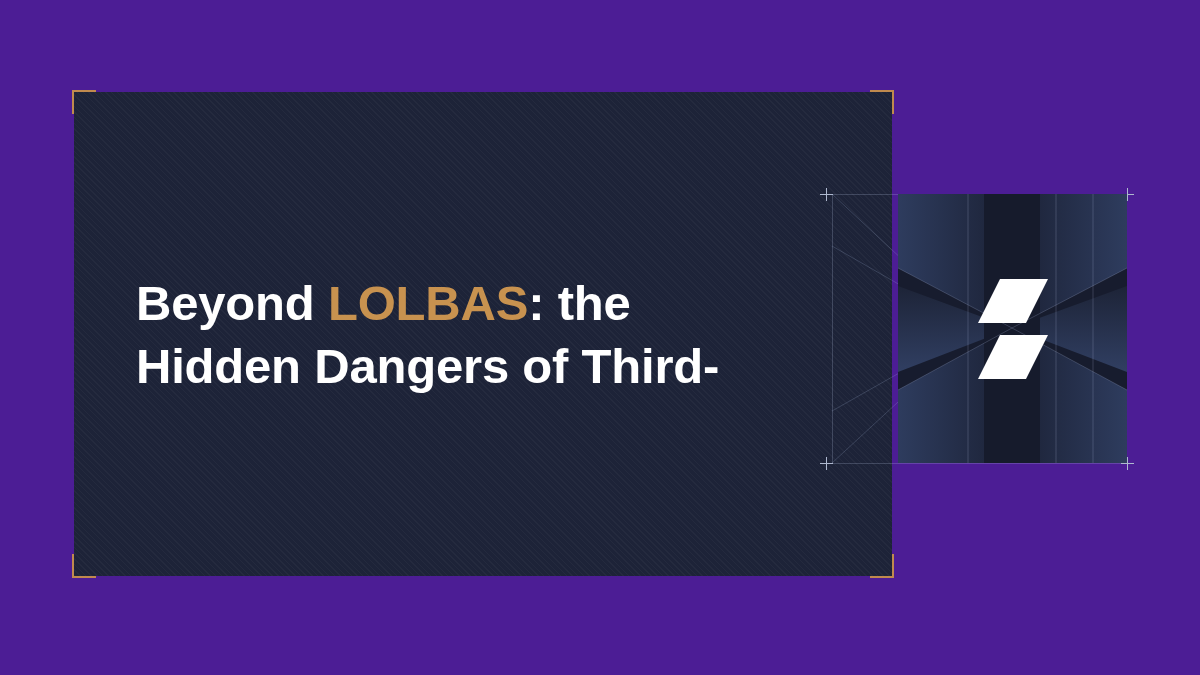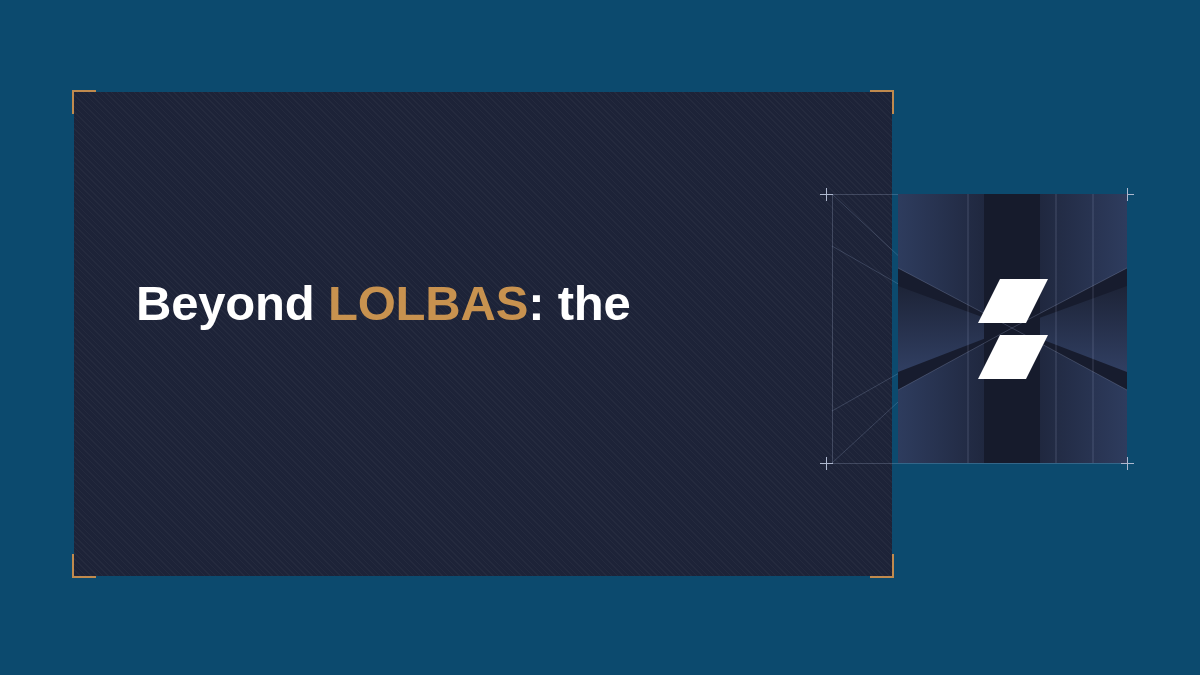--- a/index.html
+++ b/index.html
@@ -5,21 +5,21 @@
   * { margin:0; padding:0; box-sizing:border-box; }
   html,body{
     width:1200px; height:675px; overflow:hidden;
     background:#151828;
     font-family:"Liberation Sans", sans-serif;
   }
 
   .slide{
     position:relative;
     width:1200px; height:675px;
-    background:#0c4a6e;
+    background:#4c1d95;
   }
 
   
   .panel{
     position:absolute;
     left:74px; top:92px;
     width:818px; height:484px;
     background:
       repeating-linear-gradient(
         45deg,
@@ -124,20 +124,21 @@
     </div>
     <div class="bracket br">
       <i class="h"></i>
       <i class="v"></i>
     </div>
 
   </div>
 
   <div class="title-wrap">
     <div class="title"><span>Beyond </span><span class="accent">LOLBAS</span><span>: the</span></div>
+    <div class="title">Hidden Dangers of Third-</div>
   </div>
 
   <div class="logo-area">
 
     <div class="guide hz" style="left:14px; top:8px;  width:290px;"></div>
     <div class="guide hz" style="left:14px; top:277px;width:290px;"></div>
     <div class="guide vt" style="left:14px; top:8px;  height:269px;"></div>
     <div class="guide vt" style="left:303px;top:8px;  height:269px;"></div>
 
     <div class="cross" style="left:2px;   top:2px;">

